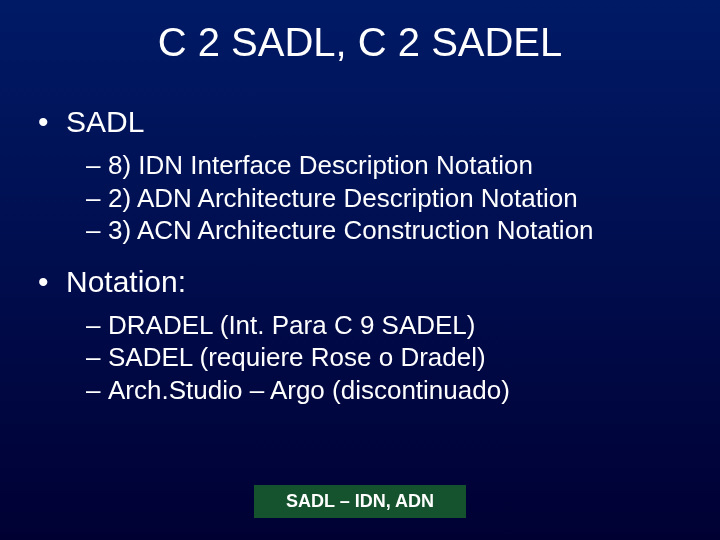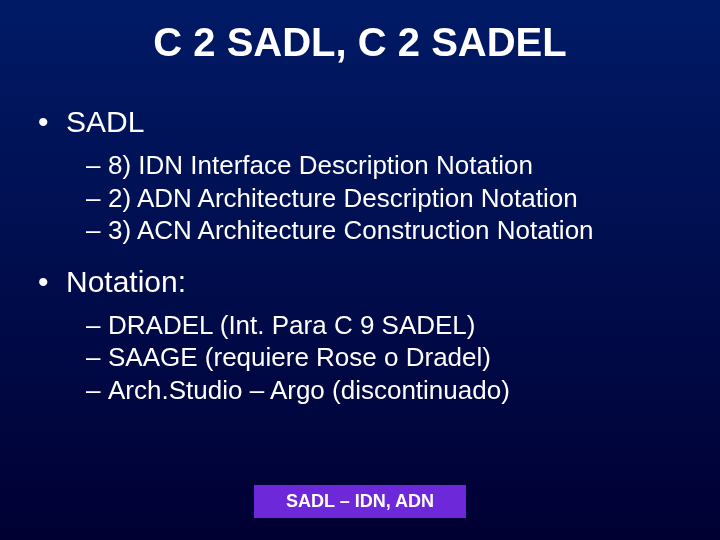--- a/index.html
+++ b/index.html
@@ -11,21 +11,21 @@
   }
   body {
     background: linear-gradient(to bottom, #001a66 0%, #000d4d 50%, #000033 100%);
     font-family: Arial, Helvetica, sans-serif;
     color: #ffffff;
     position: relative;
   }
   .title {
     text-align: center;
     font-size: 40px;
-    font-weight: bold;
+    font-weight: normal;
     color: #ffffff;
     padding-top: 20px;
     padding-bottom: 10px;
     letter-spacing: 0px;
   }
   .content {
     padding-left: 32px;
     padding-right: 30px;
     padding-top: 30px;
   }
@@ -51,21 +51,21 @@
   }
   .bullet-l2 .dash {
     display: inline-block;
     width: 22px;
   }
   .footer-box {
     position: absolute;
     left: 50%;
     transform: translateX(-50%);
     bottom: 22px;
-    background: #6d28d9;
+    background: #14532d;
     padding: 6px 32px;
     font-size: 18px;
     color: #ffffff;
     font-weight: bold;
   }
 </style>
 </head>
 <body>
 
 <div class="title">C 2 SADL, C 2 SADEL</div>
@@ -79,19 +79,19 @@
     <div class="bullet-l2"><span class="dash">–</span><span>8) IDN Interface Description Notation</span></div>
     <div class="bullet-l2"><span class="dash">–</span><span>2) ADN Architecture Description Notation</span></div>
     <div class="bullet-l2"><span class="dash">–</span><span>3) ACN Architecture Construction Notation</span></div>
   </div>
 
   <div class="bullet-l1">
     <span class="dot">•</span><span>Notation:</span>
   </div>
   <div class="sub-block">
     <div class="bullet-l2"><span class="dash">–</span><span>DRADEL (Int. Para C 9 SADEL)</span></div>
-    <div class="bullet-l2"><span class="dash">–</span><span>SAAGE (requiere Rose o Dradel)</span></div>
+    <div class="bullet-l2"><span class="dash">–</span><span>SADEL (requiere Rose o Dradel)</span></div>
     <div class="bullet-l2"><span class="dash">–</span><span>Arch.Studio – Argo (discontinuado)</span></div>
   </div>
 
 </div>
 
 <div class="footer-box">SADL – IDN, ADN</div>
 
 </body></html>

